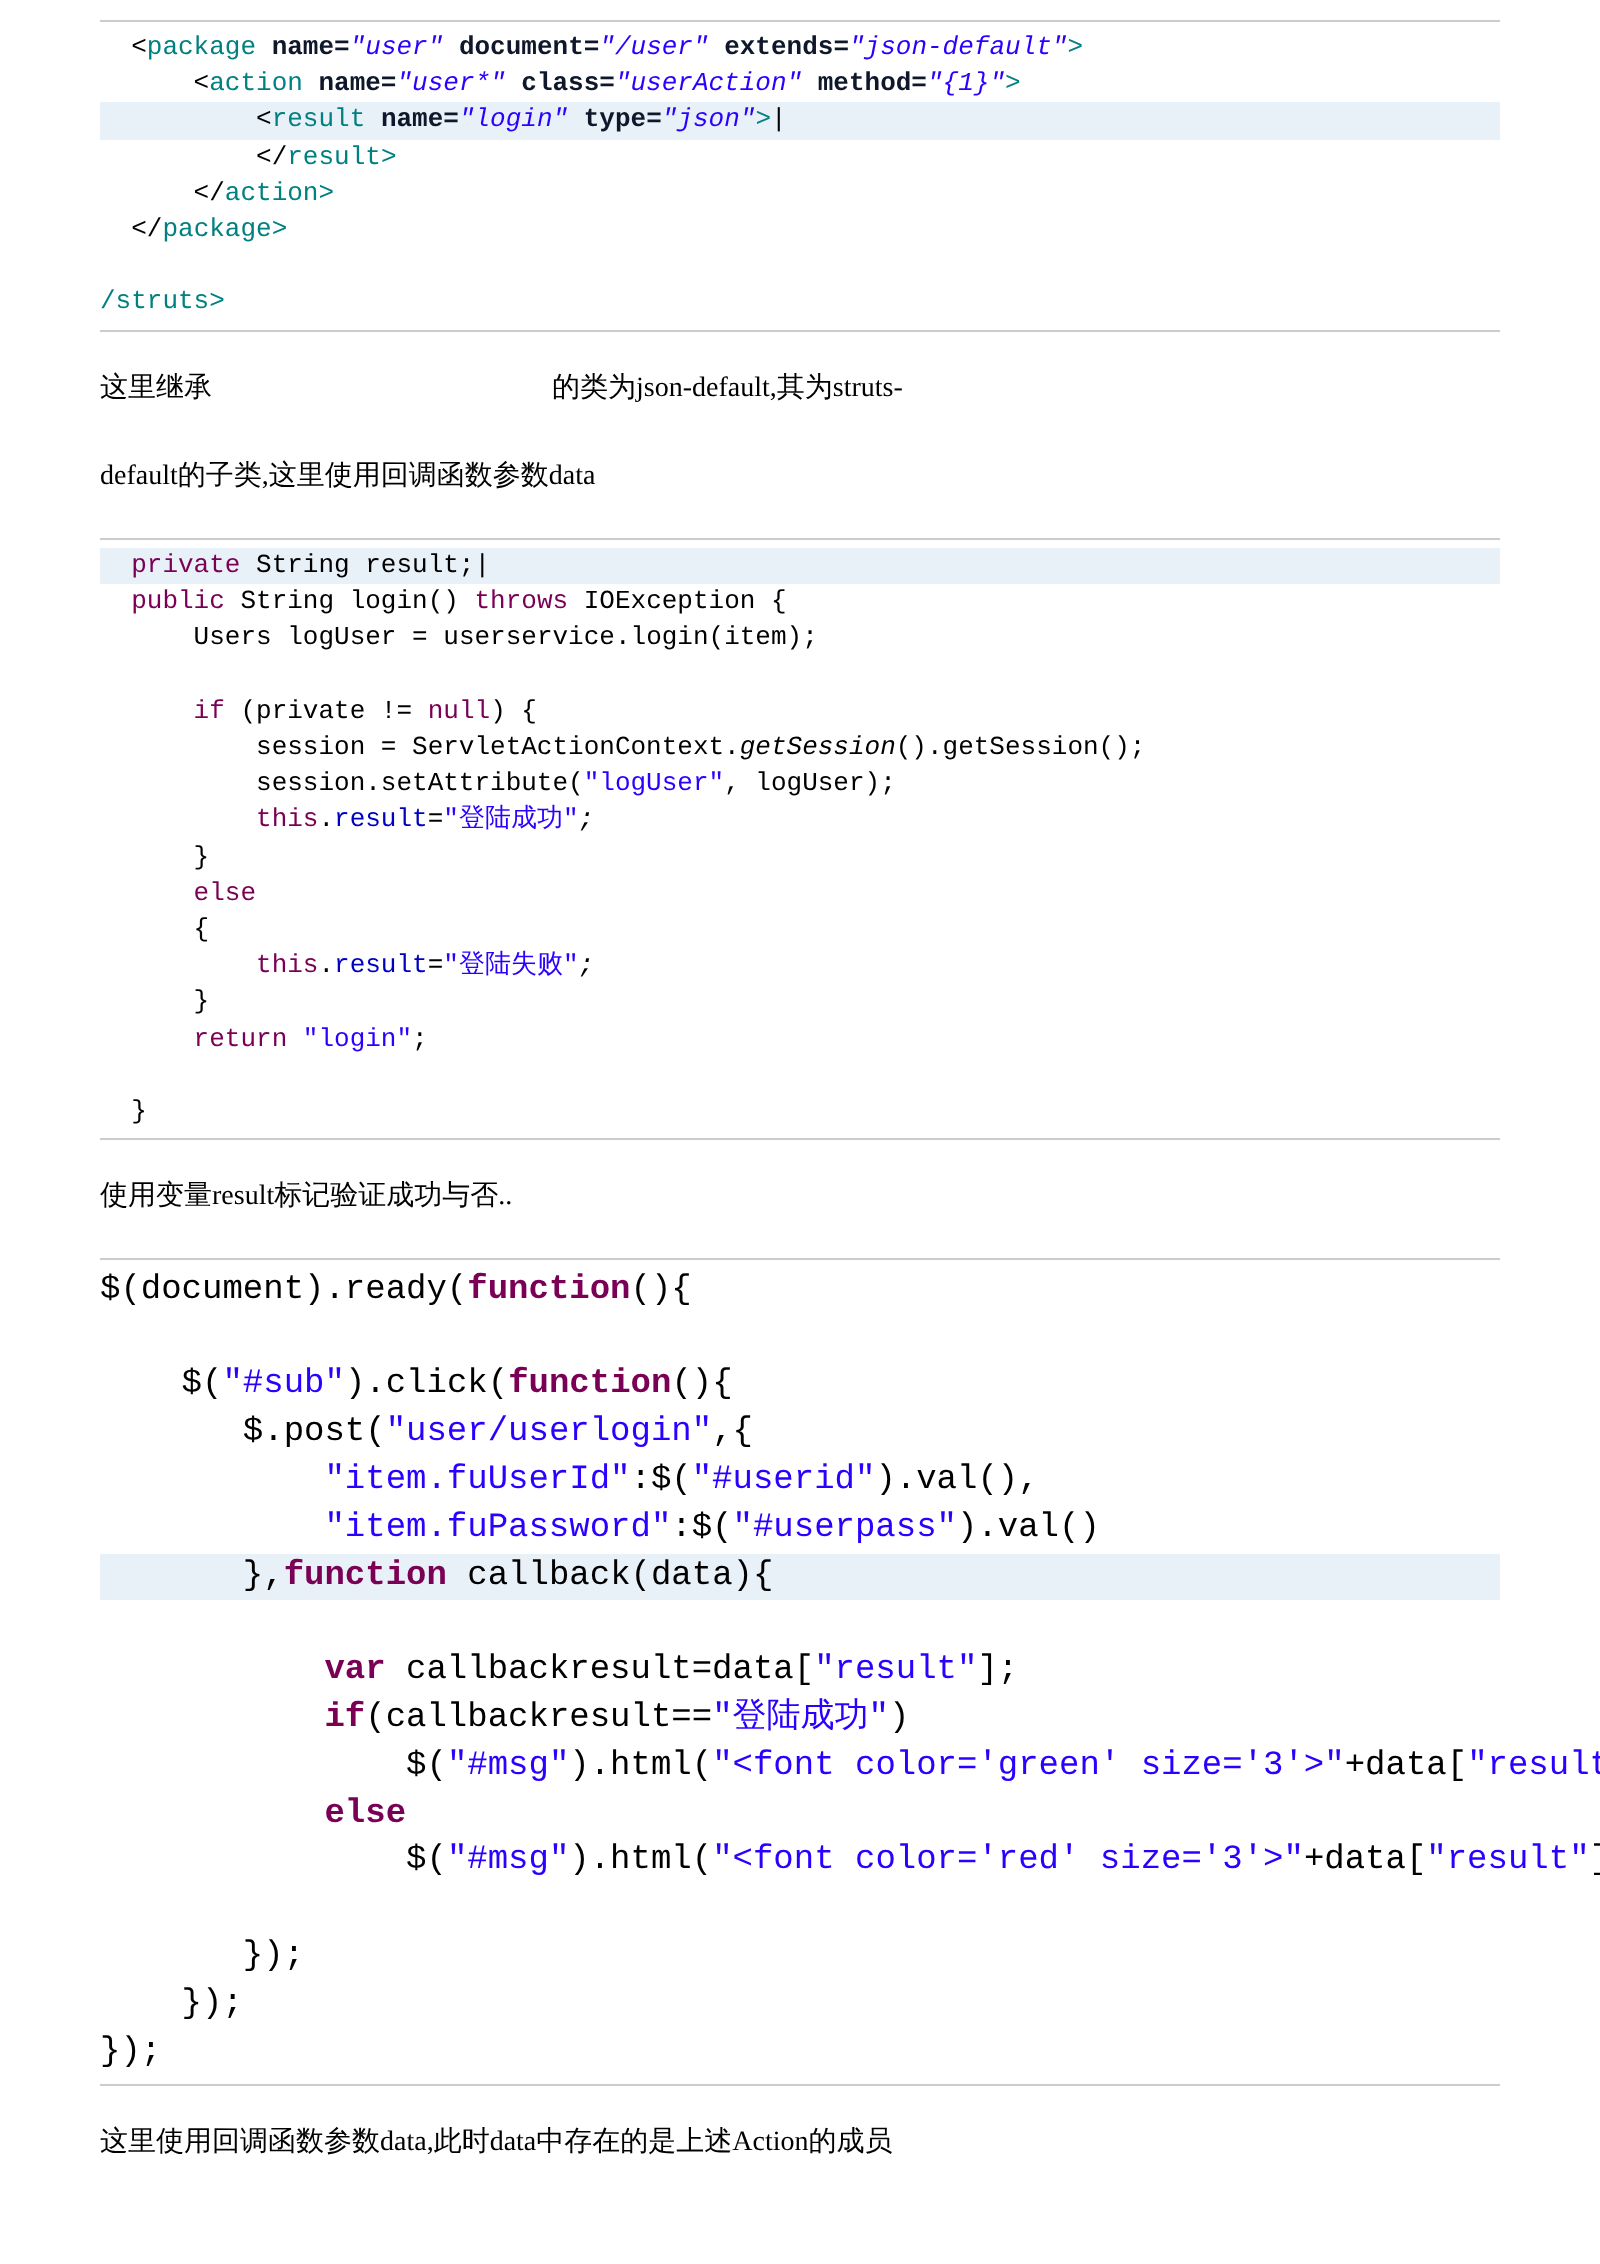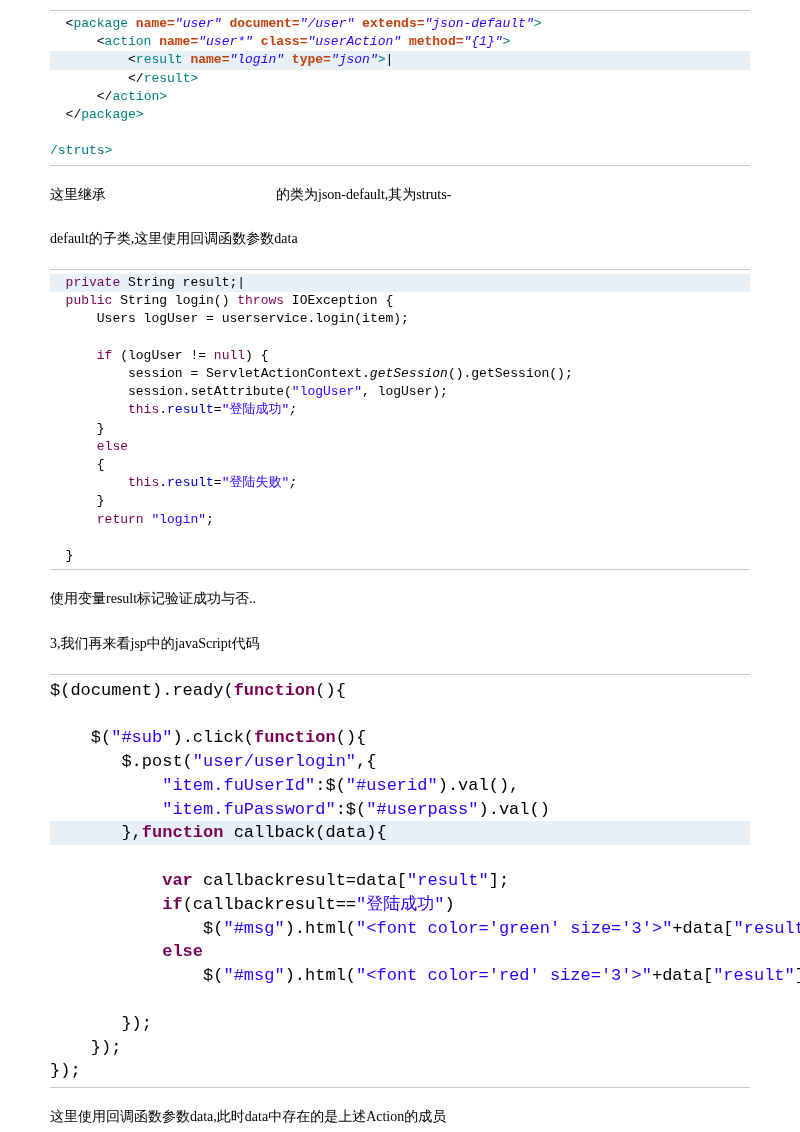--- a/index.html
+++ b/index.html
@@ -2,21 +2,21 @@
 <html><head>
 <meta charset="utf-8">
 <style>
 body{margin:0;padding:0;background:#fff;font-family:"SimSun","宋体",serif;font-size:16px;color:#000;width:800px}
 .page{padding:0 50px}
 .code-block{font-family:Consolas,"Courier New",monospace;font-size:13px;line-height:1.4;margin:10px 0;border-top:1px solid #ccc;border-bottom:1px solid #ccc;padding:4px 0;white-space:pre}
 .code-block.sm{font-size:17px}
 .txt{font-size:14px;line-height:2.2;margin:14px 0}
 .hl{background:#e8f0f8;display:inline-block;width:100%}
 .tag{color:#008080}
-.attr{color:#c2410c;font-weight:bold}
+.attr{color:#0f172a;font-weight:bold}
 .val{color:#2a00ff;font-style:italic}
 .kw{color:#7a0055;font-weight:normal}
 .str{color:#2a00ff}
 .mth{color:#000;font-style:italic}
 .fn{color:#000}
 .jkw{color:#7a0055;font-weight:bold}
 </style>
 </head>
 <body>
 
@@ -31,35 +31,34 @@
 
 <span class="tag">/struts&gt;</span></div>
 
 <div class="txt"><span>这里继承</span><span style="display:inline-block;width:170px"></span><span>的类为json-default,其为struts-</span></div>
 <div class="txt">default的子类,这里使用回调函数参数data</div>
 
 <div class="code-block"><span class="hl"><span class="kw">  private </span><span>String result;</span>|</span>
 <span class="kw">  public </span><span>String login() </span><span class="kw">throws </span><span>IOException {</span>
 <span>      Users logUser = </span><span class="fn">userservice</span><span>.login(</span><span class="fn">item</span><span>);</span>
 <span></span>
-<span class="kw">      if </span><span>(logUser != </span><span class="kw">null</span><span>) {</span>
+<span class="kw">      if </span><span>(private != </span><span class="kw">null</span><span>) {</span>
 <span>          session = ServletActionContext.</span><span class="mth">getSession</span><span>().getSession();</span>
 <span>          session.setAttribute(</span><span class="str">"logUser"</span><span>, logUser);</span>
 <span class="kw">          this</span><span>.</span><span style="color:#0000c0">result</span><span>=</span><span class="str">"登陆成功"</span><span class="mth">;</span>
 <span>      }</span>
 <span class="kw">      else</span>
 <span>      {</span>
 <span class="kw">          this</span><span>.</span><span style="color:#0000c0">result</span><span>=</span><span class="str">"登陆失败"</span><span class="mth">;</span>
 <span>      }</span>
 <span class="kw">      return </span><span class="str">"login"</span><span>;</span>
 <span></span>
 <span>  }</span></div>
 
 <div class="txt">使用变量result标记验证成功与否..</div>
-<div class="txt">3,我们再来看jsp中的javaScript代码</div>
 
 <div class="code-block sm"><span>$(document).ready(</span><span class="jkw">function</span><span>(){</span>
 <span></span>
 <span>    $(</span><span class="str">"#sub"</span><span>).click(</span><span class="jkw">function</span><span>(){</span>
 <span>       $.post(</span><span class="str">"user/userlogin"</span><span>,{</span>
 <span class="str">           "item.fuUserId"</span><span>:$(</span><span class="str">"#userid"</span><span>).val(),</span>
 <span class="str">           "item.fuPassword"</span><span>:$(</span><span class="str">"#userpass"</span><span>).val()</span>
 <span class="hl"><span>       },</span><span class="jkw">function </span><span>callback(data){</span></span>
 <span></span>
 <span class="jkw">           var </span><span>callbackresult=data[</span><span class="str">"result"</span><span>];</span>

